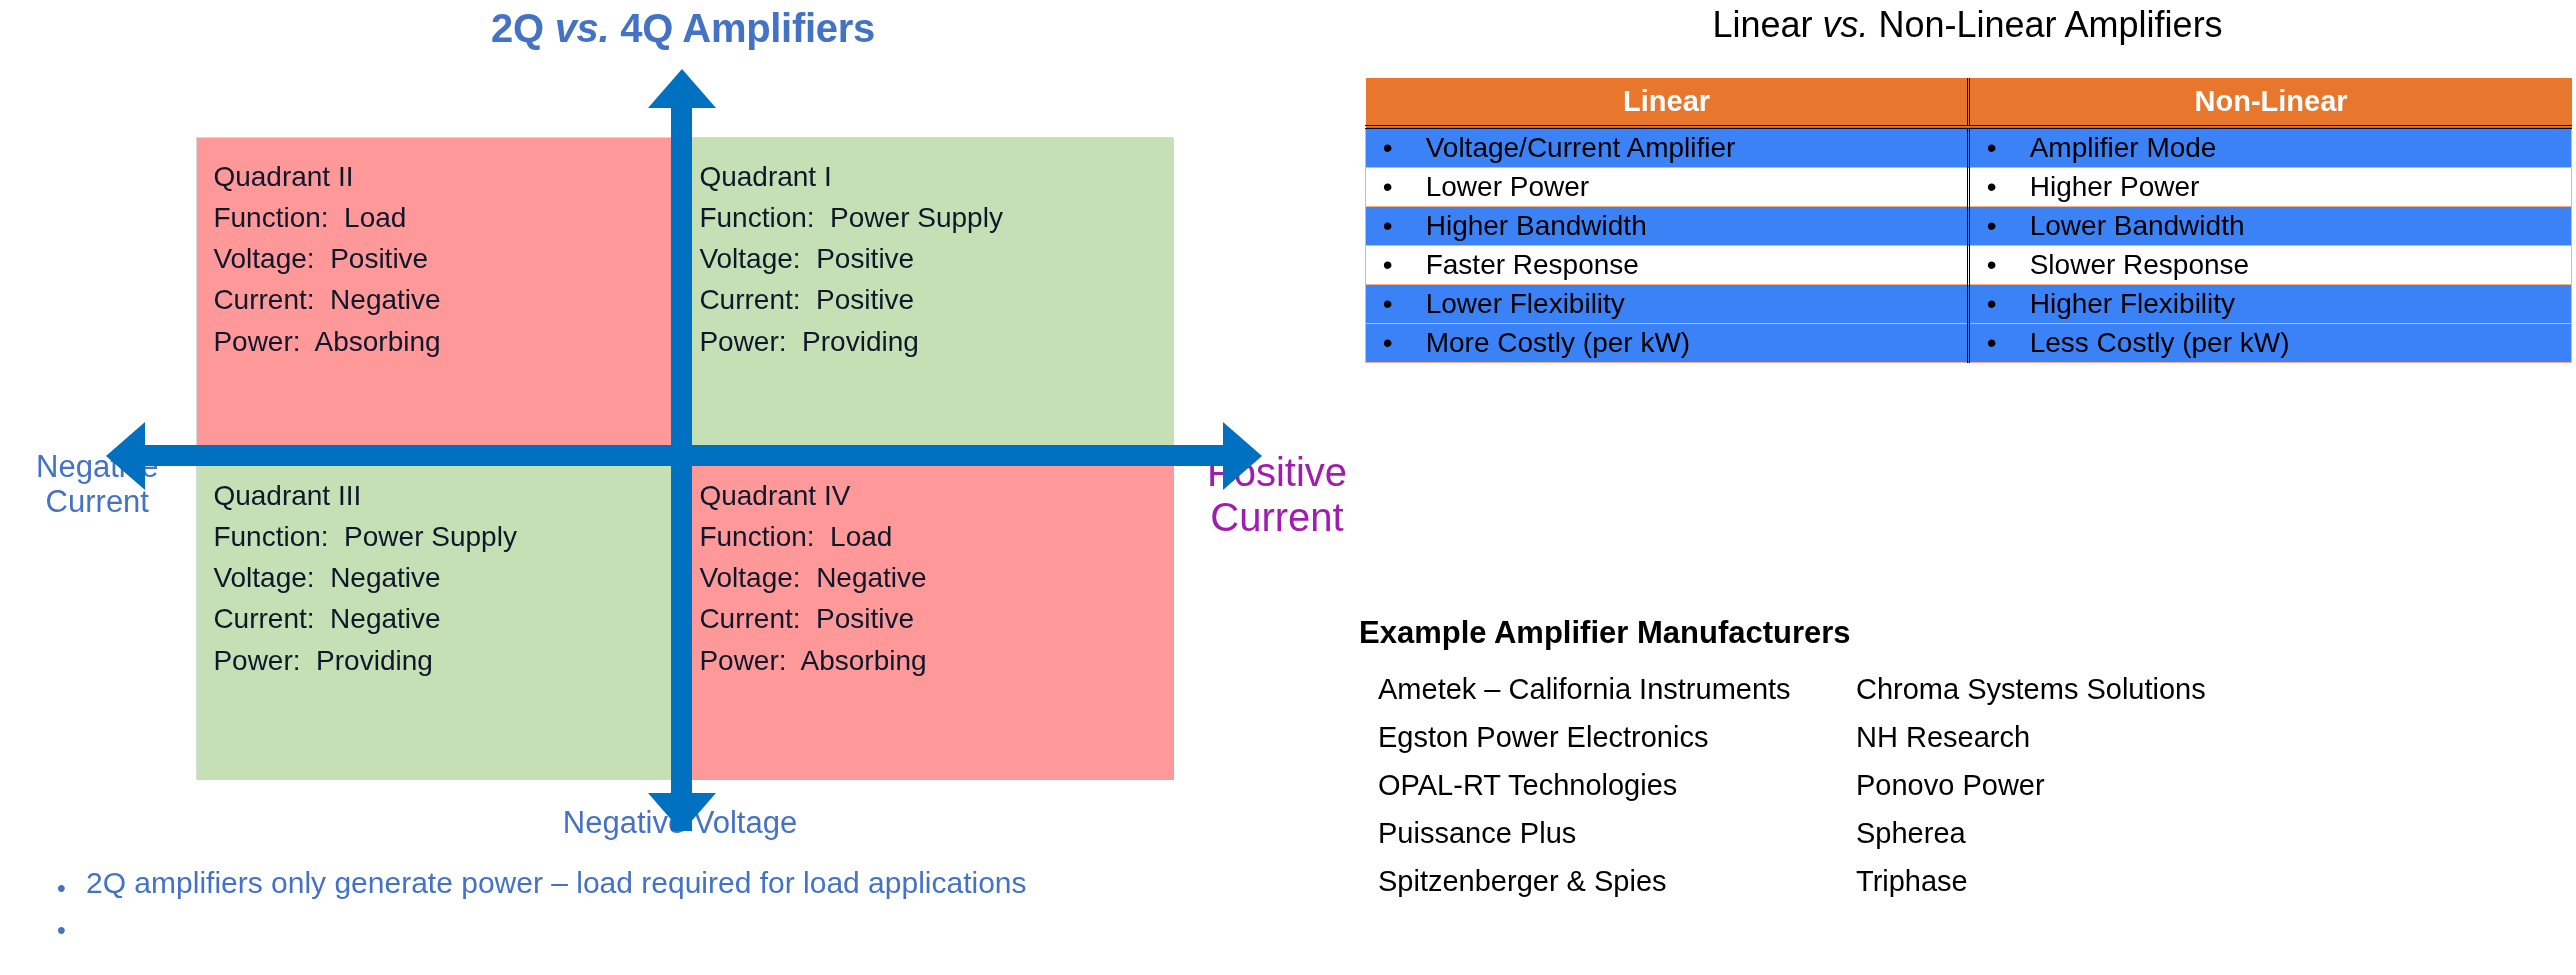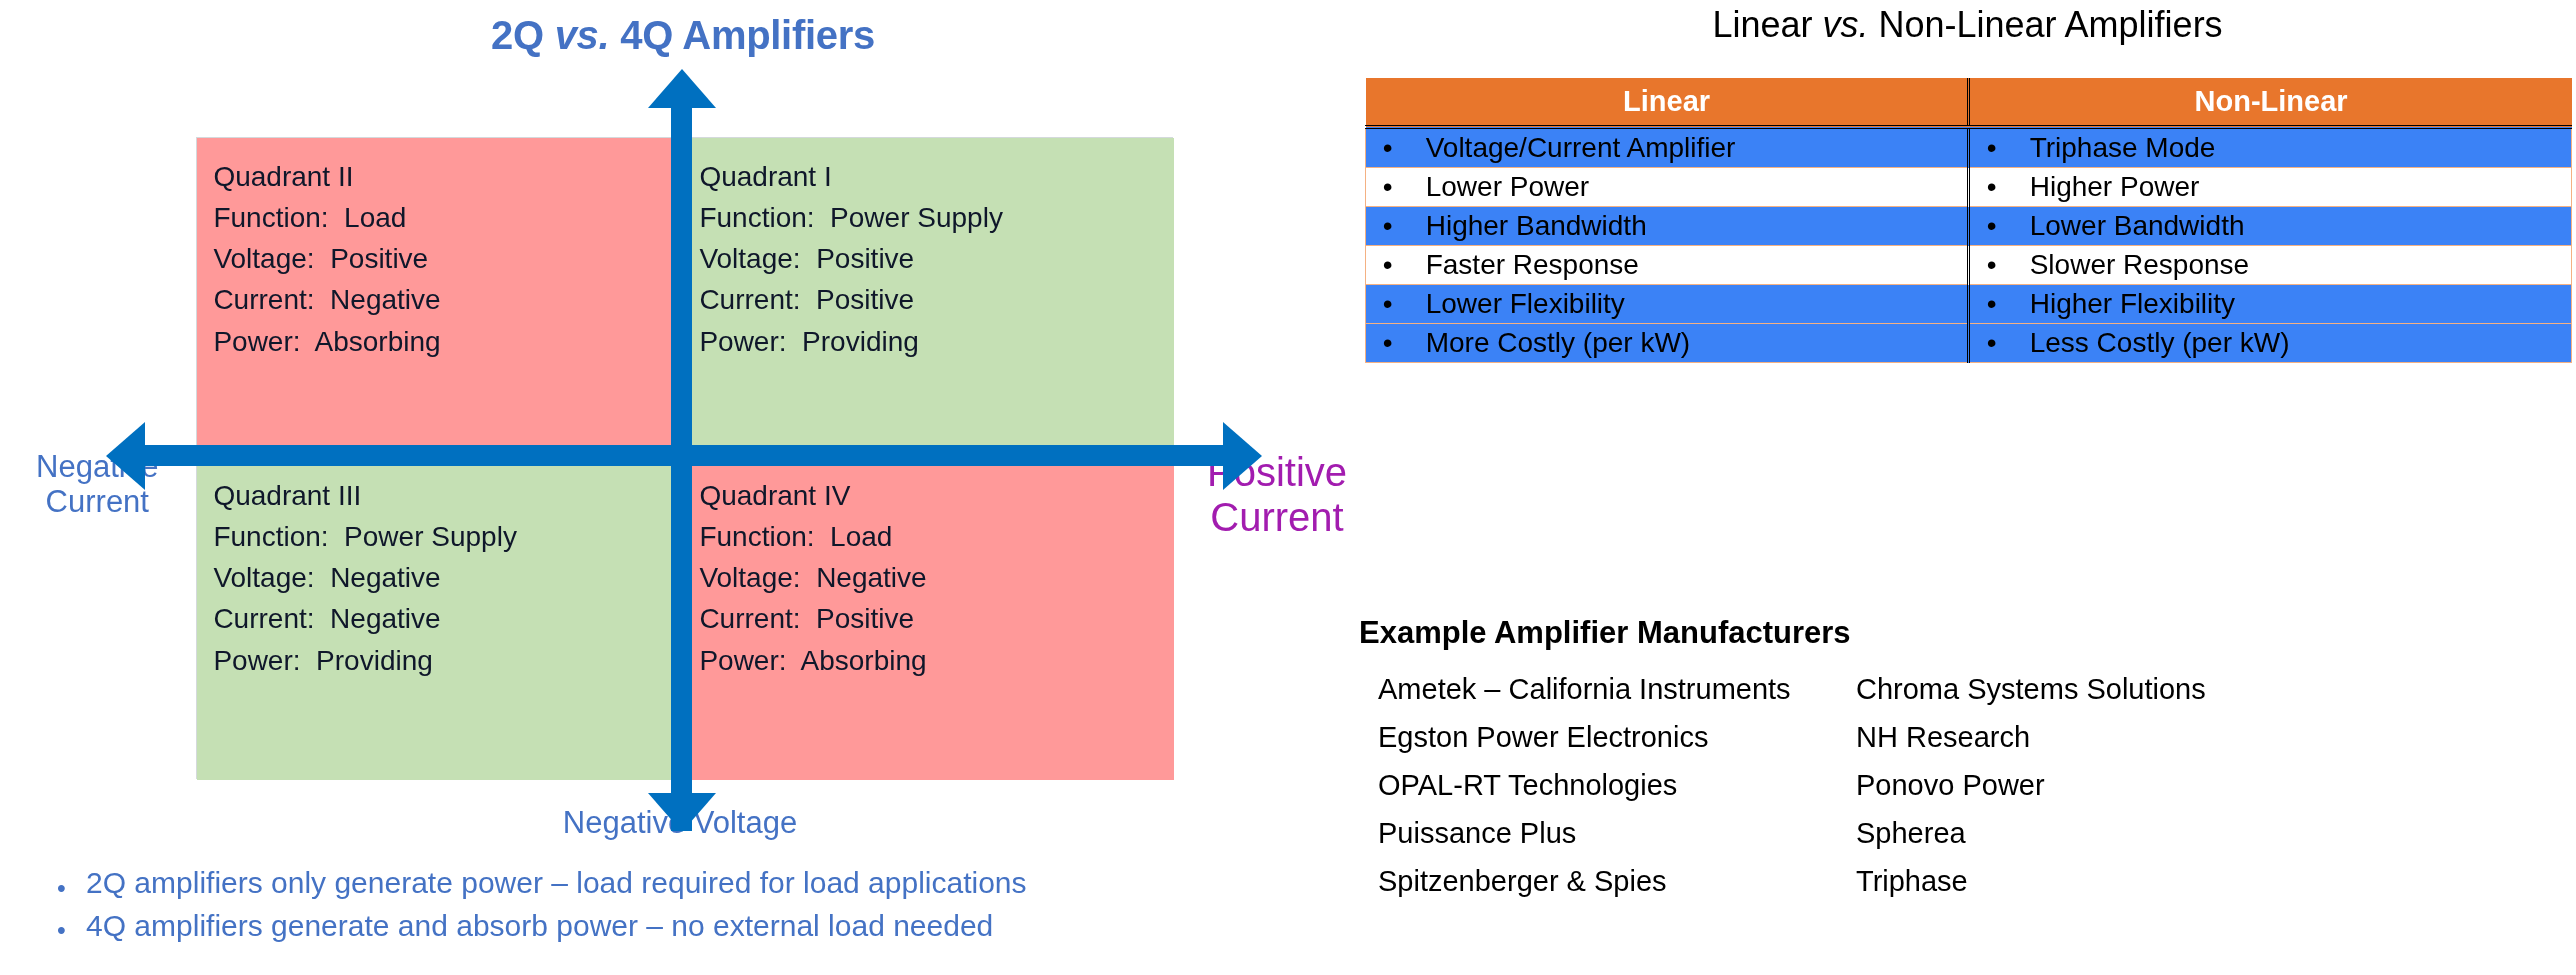--- a/index.html
+++ b/index.html
@@ -15,21 +15,20 @@
 
   
   #left-panel{position:absolute;left:0;top:0;width:1359px;height:976px;}
 
   #quad-title{
     position:absolute;left:189px;top:6.3px;width:988px;
     text-align:center;
     font-size:40px;font-weight:bold;color:#4472C4;
     letter-spacing:-0.3px;
     white-space:nowrap;
-    margin-top:7px;
   }
   #quad-title .it{font-style:italic;}
 
   #label-pos-voltage{
     position:absolute;left:466px;top:60px;width:428px;
     text-align:center;font-size:31px;color:#4472C4;
   }
   #label-neg-voltage{
     position:absolute;left:466px;top:805px;width:428px;
     text-align:center;font-size:31px;color:#4472C4;
@@ -177,40 +176,39 @@
   <div class="arrow" id="arrow-left"></div>
   <div class="arrow" id="arrow-right"></div>
 
   <div id="bullets">
     <div class="bullet-row">
       <span class="bullet-dot">•</span>
       <span class="bullet-text">2Q amplifiers only generate power – load required for load applications</span>
     </div>
     <div class="bullet-row">
       <span class="bullet-dot">•</span>
-      <span class="bullet-text">4Q amplifiers generate and absorb power – no external load needed</span>
     </div>
   </div>
 </div>
 
 <div id="right-panel">
 
   <div id="table-title"><span>Linear </span><span class="it">vs.</span><span> Non-Linear Amplifiers</span></div>
 
   <table id="cmp-table">
     <thead>
       <tr>
         <th class="col-l">Linear</th>
         <th>Non-Linear</th>
       </tr>
     </thead>
     <tbody>
       <tr class="shade">
         <td class="col-l"><span class="b">•</span><span>Voltage/Current Amplifier</span></td>
-        <td><span class="b">•</span><span>Triphase Mode</span></td>
+        <td><span class="b">•</span><span>Amplifier Mode</span></td>
       </tr>
       <tr class="plain">
         <td class="col-l"><span class="b">•</span><span>Lower Power</span></td>
         <td><span class="b">•</span><span>Higher Power</span></td>
       </tr>
       <tr class="shade">
         <td class="col-l"><span class="b">•</span><span>Higher Bandwidth</span></td>
         <td><span class="b">•</span><span>Lower Bandwidth</span></td>
       </tr>
       <tr class="plain">

